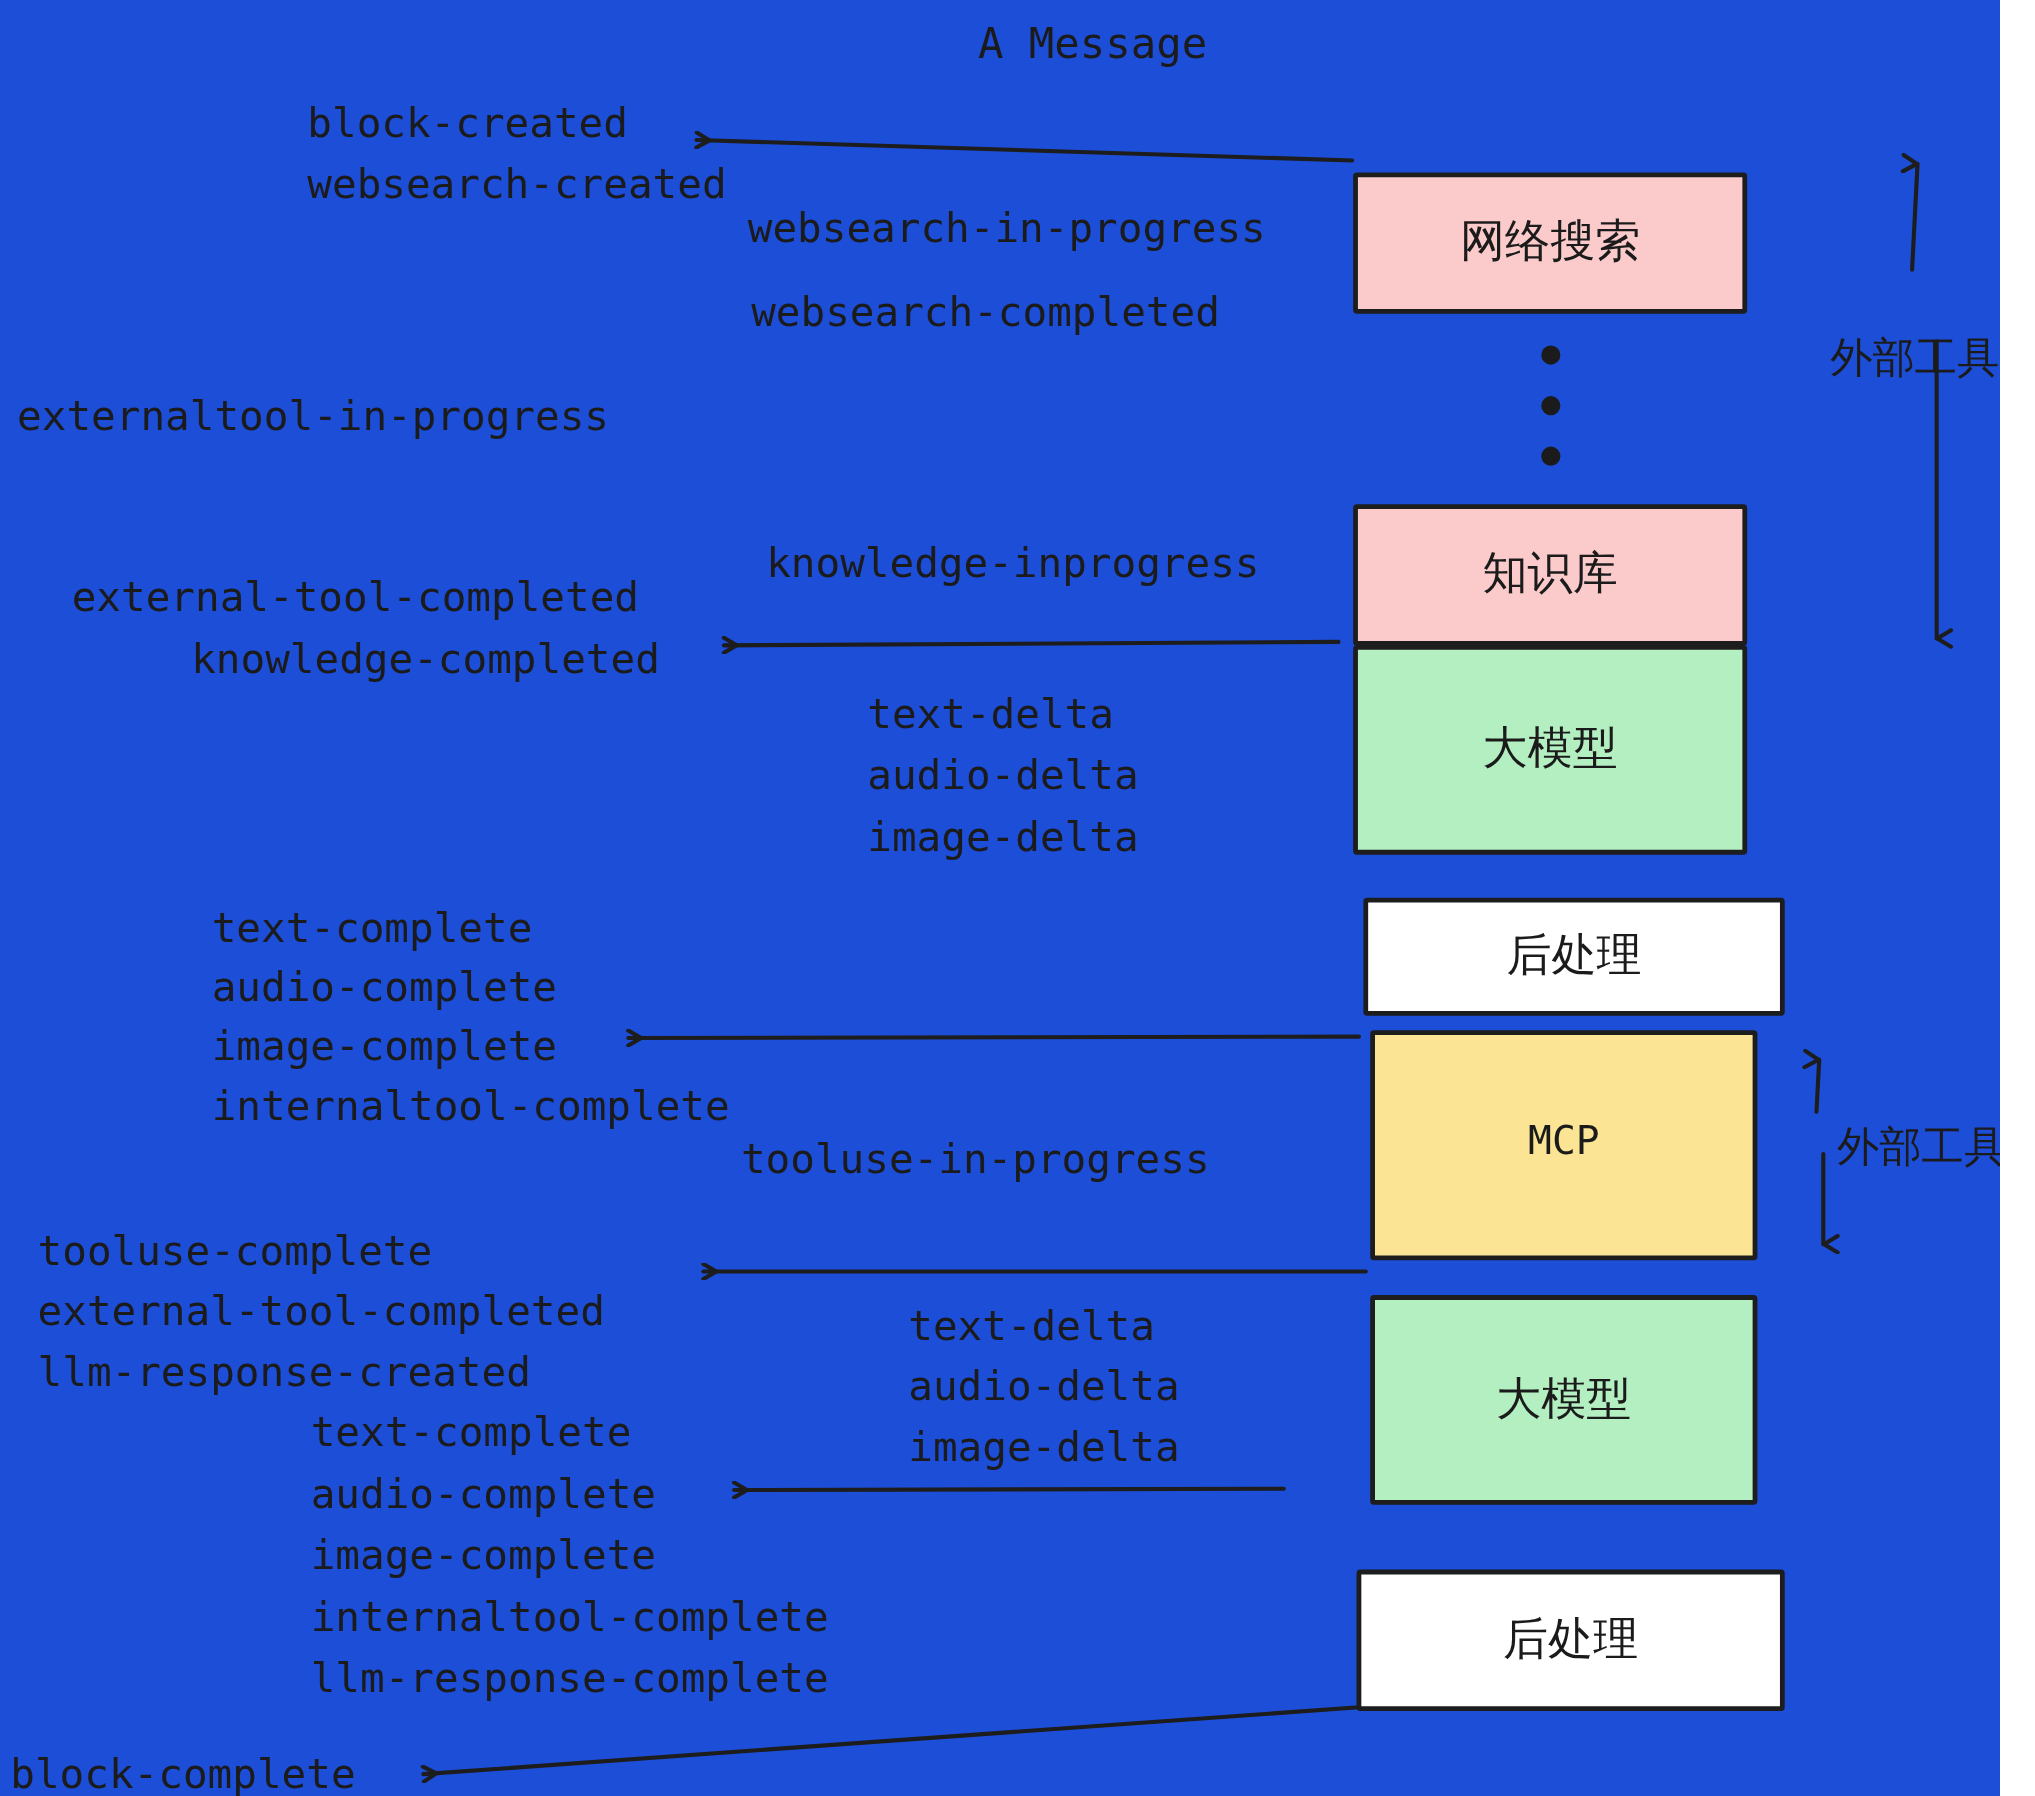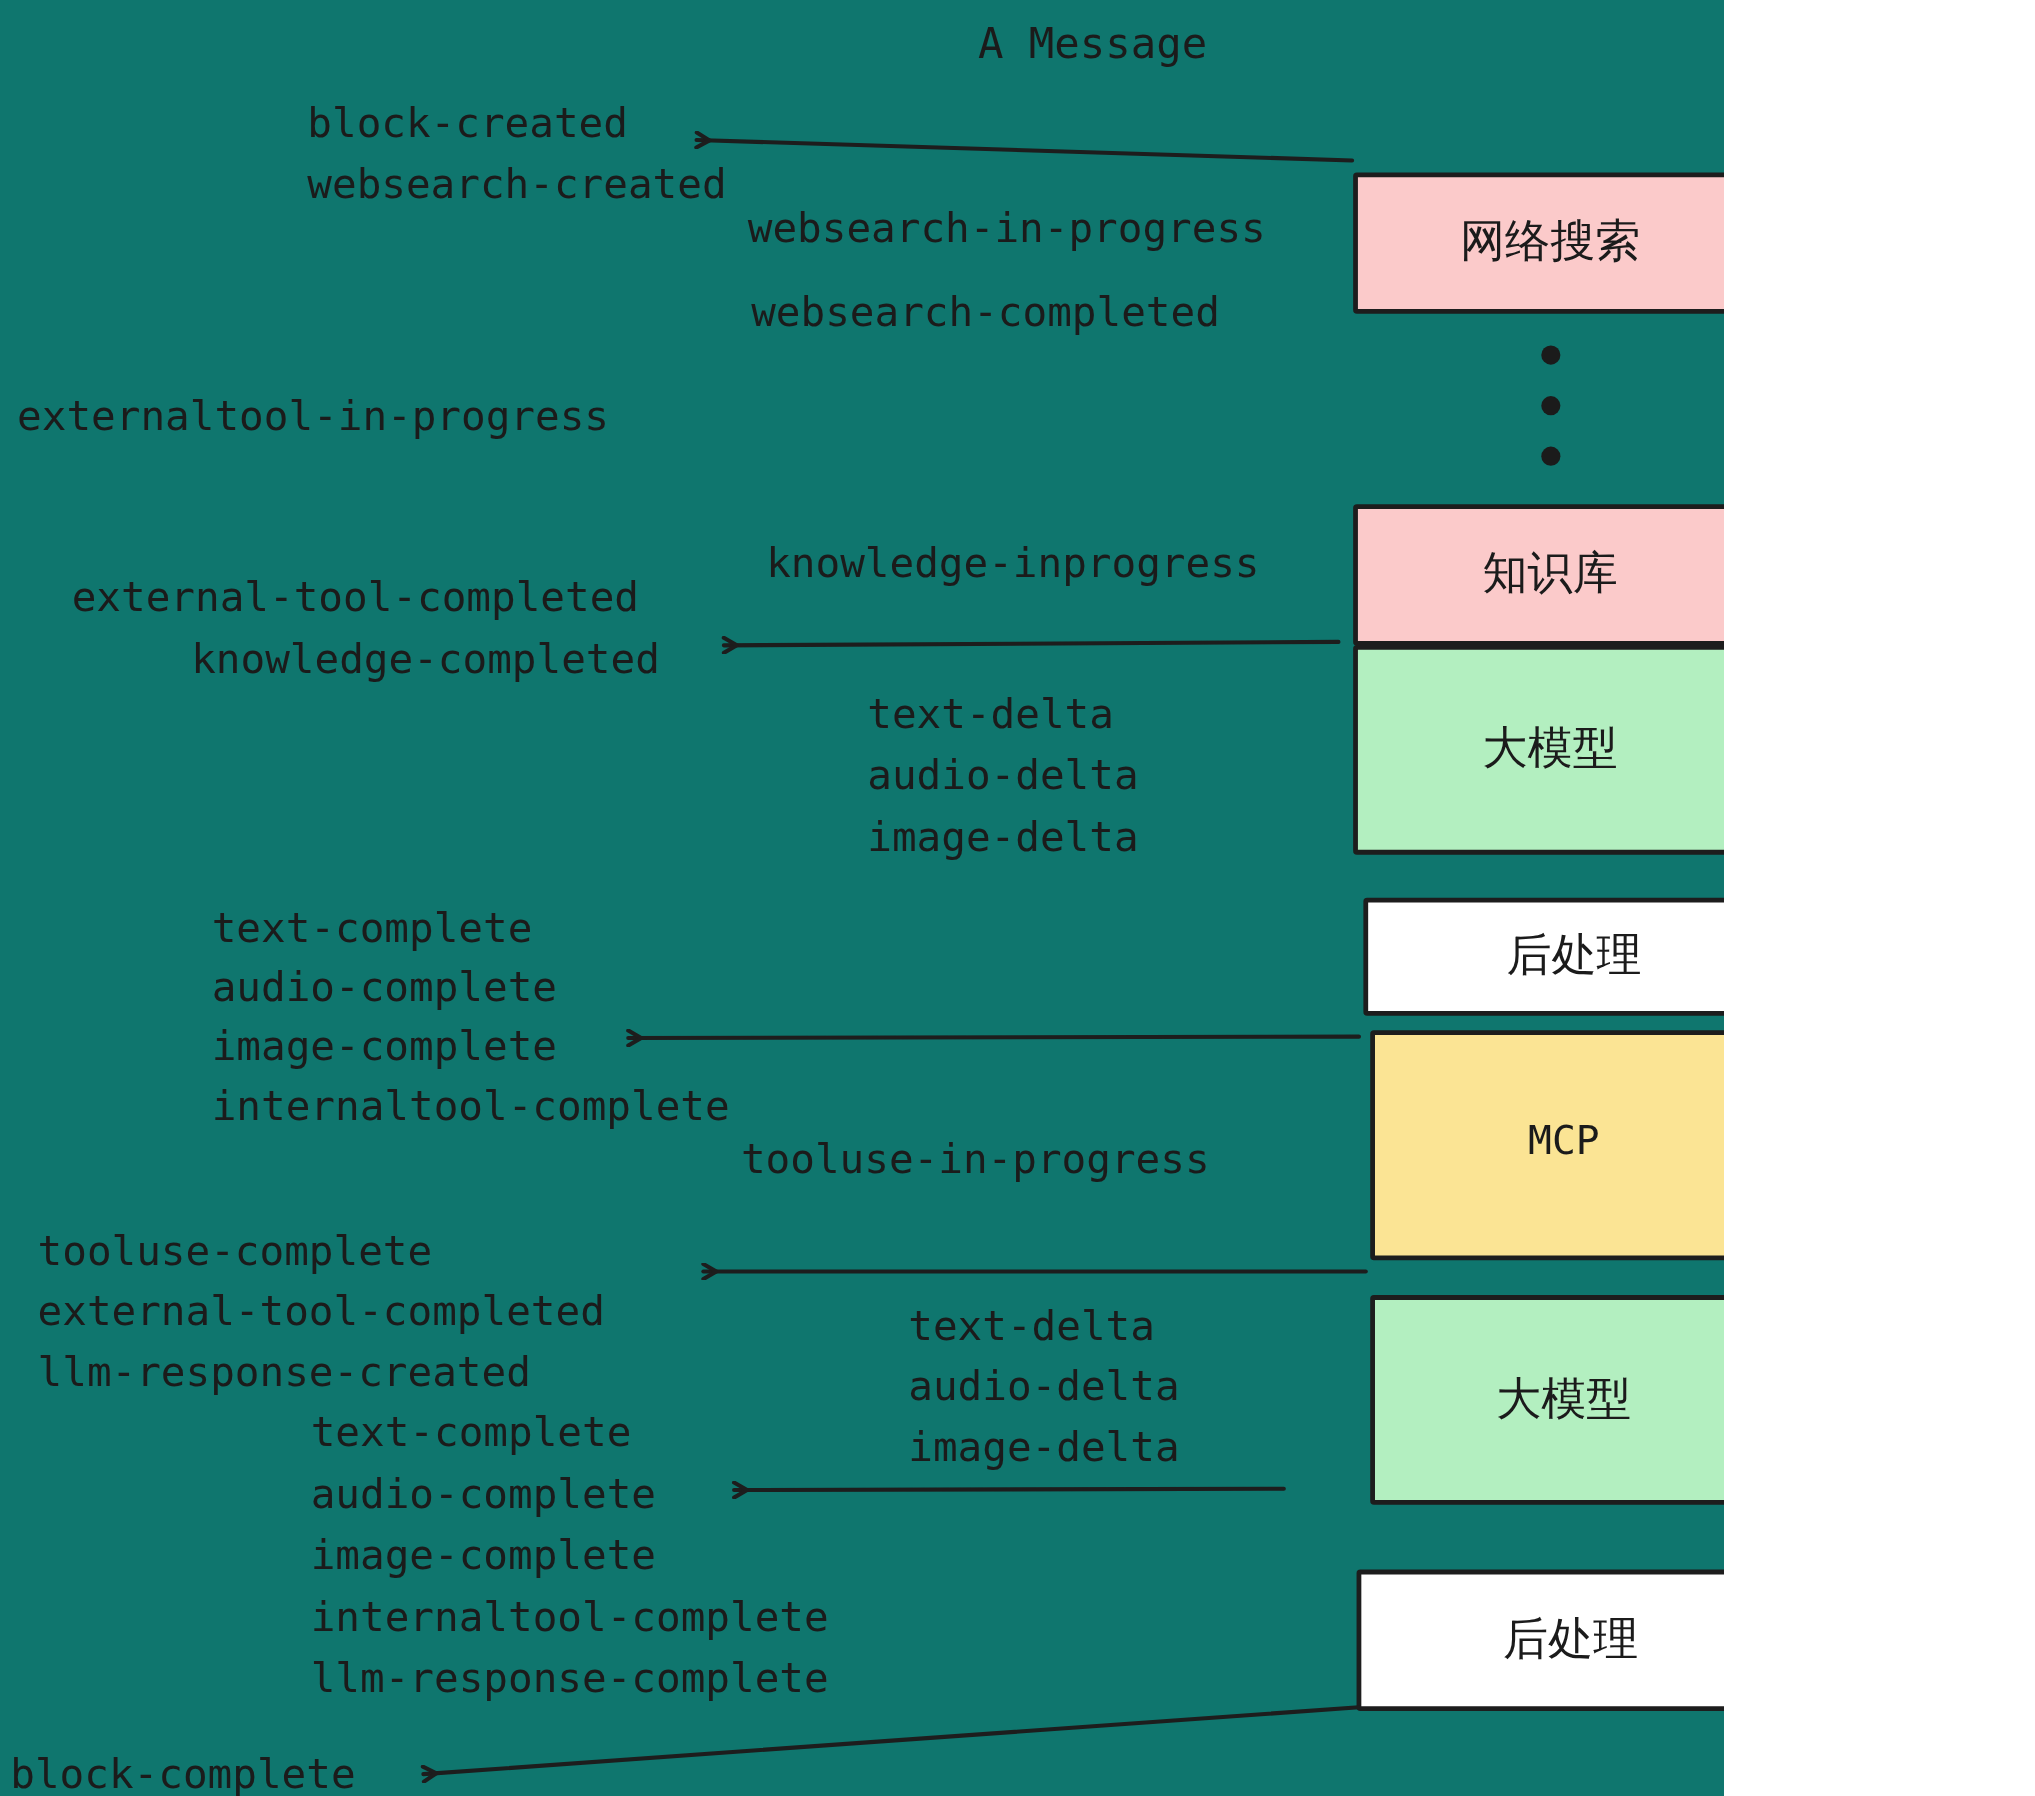--- a/index.html
+++ b/index.html
@@ -1,19 +1,19 @@
 <!DOCTYPE html>
 <html style="font-size:11px"><head>
 <meta charset="utf-8">
 <style>
   html,body{margin:0;padding:0;background:#ffffff;}
   #stage{
     position:relative;
-    width:1724px;height:1796px;
-    background:#0f766e;
+    width:2000px;height:1796px;
+    background:#1d4ed8;
     overflow:hidden;
     font-family:"DejaVu Sans Mono", monospace;
     text-align:right;
   }
   #diagram{position:absolute;left:0;top:0;width:2035px;height:1796px;}
 
   .evt{
     font-family:"DejaVu Sans Mono","Liberation Mono",monospace;
     font-size:60px;
     fill:#1b1b1b;

